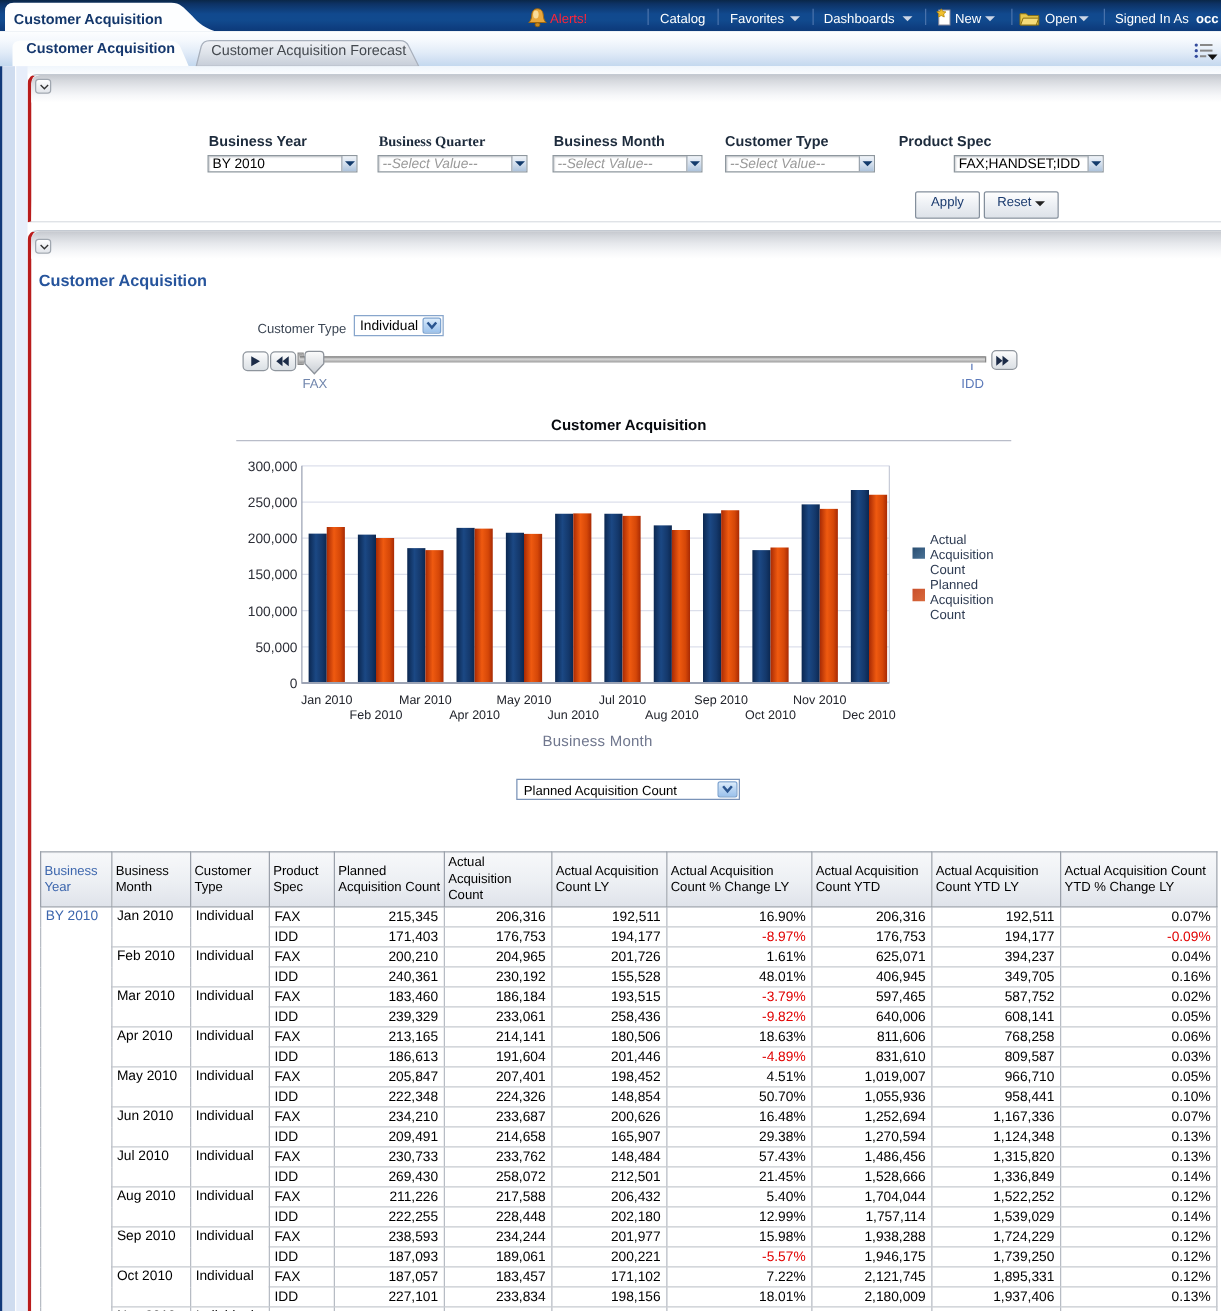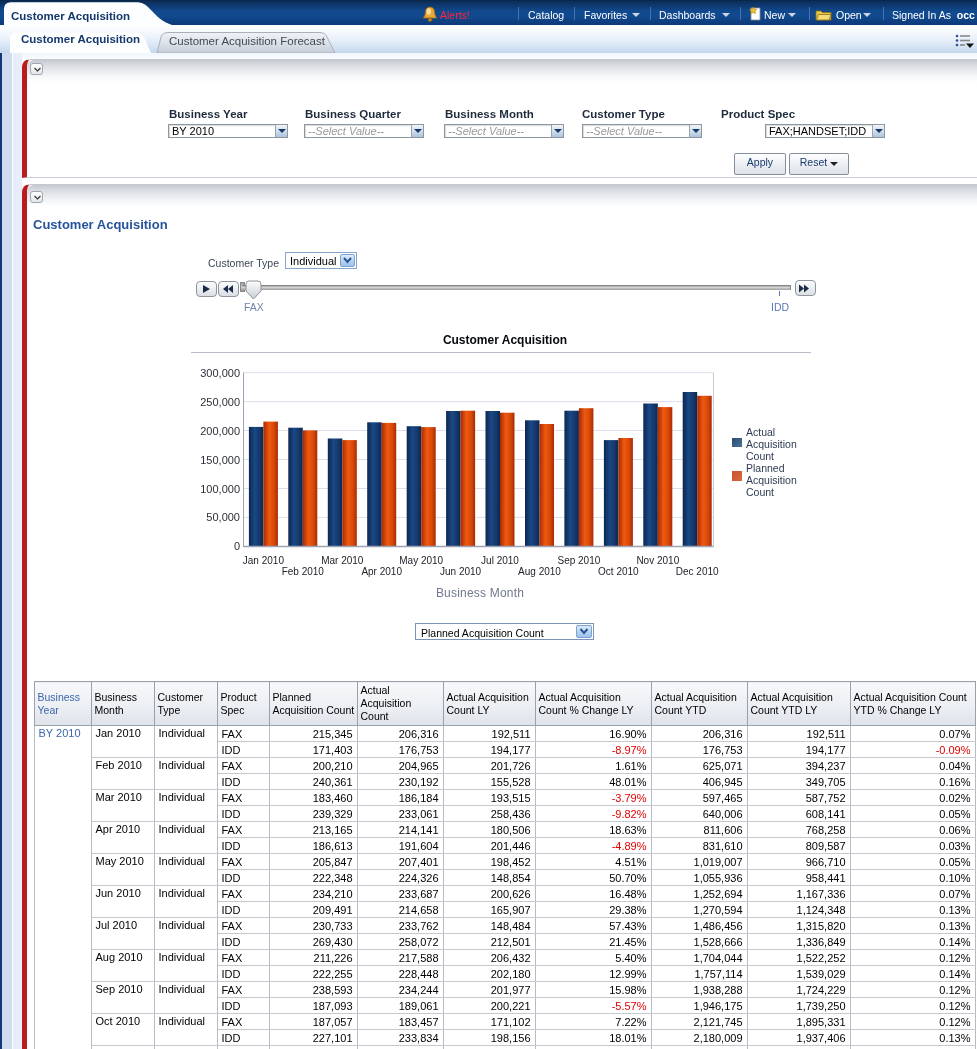--- a/index.html
+++ b/index.html
@@ -28,21 +28,21 @@
 #pageopts { left:955px; top:33px; }
 
 
 .band { top:53px; height:996px; }
 #band1 { left:0; width:2px; background:#11397a; }
 #band2 { left:2px; width:10px; background:#cfdcef; }
 #band3 { left:12px; width:1px; background:#fdfdfe; }
 #band4 { left:13px; width:8.5px; background:#e7eefa; }
 
 
-.panel { background:#fff; border-left:5px solid #b91c1c; border-top:1px solid #c4cad2; }
+.panel { background:#fff; border-left:3px solid #b91c1c; border-top:1px solid #c4cad2; }
 .panelhead { position:absolute; left:0; top:0; width:100%; height:22px; border-top-left-radius:7px;
   background:linear-gradient(180deg,#c5c8ce 0%,#d4d7dc 18%,#e6e8ec 45%,#f6f7f9 75%,#ffffff 100%); }
 #panel1 { left:22px; top:59px; width:955px; height:119px; border-bottom:1px solid #c8ced5; border-top-left-radius:8px;}
 #panel2 { left:22px; top:184px; width:955px; height:865px; border-top-left-radius:8px;}
 .chevbtn { position:absolute; width:13px; height:12px; border:1px solid #a0a7b0; border-radius:3px;
   background:linear-gradient(180deg,#ffffff,#eef0f3 55%,#e2e5ea); }
 .chevbtn svg { position:absolute; left:2px; top:3px; }
 
 
 .flabel { font-size:11.5px; font-weight:bold; color:#1d2b3c; position:absolute; top:48px; }
@@ -174,21 +174,21 @@
 <div class="abs band" id="band4"></div>
 
 <div class="abs panel" id="panel1">
   <div class="panelhead"></div>
   <div class="chevbtn" style="left:3px;top:3px;">
       <svg width="9" height="6" viewBox="0 0 9 6">
         <path d="M1.5,1 L4.5,4 L7.5,1" fill="none" stroke="#333" stroke-width="1.1"></path>
       </svg>
     </div>
   <div class="flabel" style="left:142px;">Business Year</div>
-  <div class="flabel" style="left:278px;">Business Quarter</div>
+  <div class="flabel" style="left:278px;font-family:Liberation Serif, serif;">Business Quarter</div>
   <div class="flabel" style="left:418px;">Business Month</div>
   <div class="flabel" style="left:555px;">Customer Type</div>
   <div class="flabel" style="left:694px;">Product Spec</div>
   <div class="fsel" style="left:141px;">
       <span class="seltxt">BY 2010</span>
       <span class="selarrow"></span>
     </div>
   <div class="fsel" style="left:277px;">
       <span class="seltxt greyit">--Select Value--</span>
       <span class="selarrow"></span>

